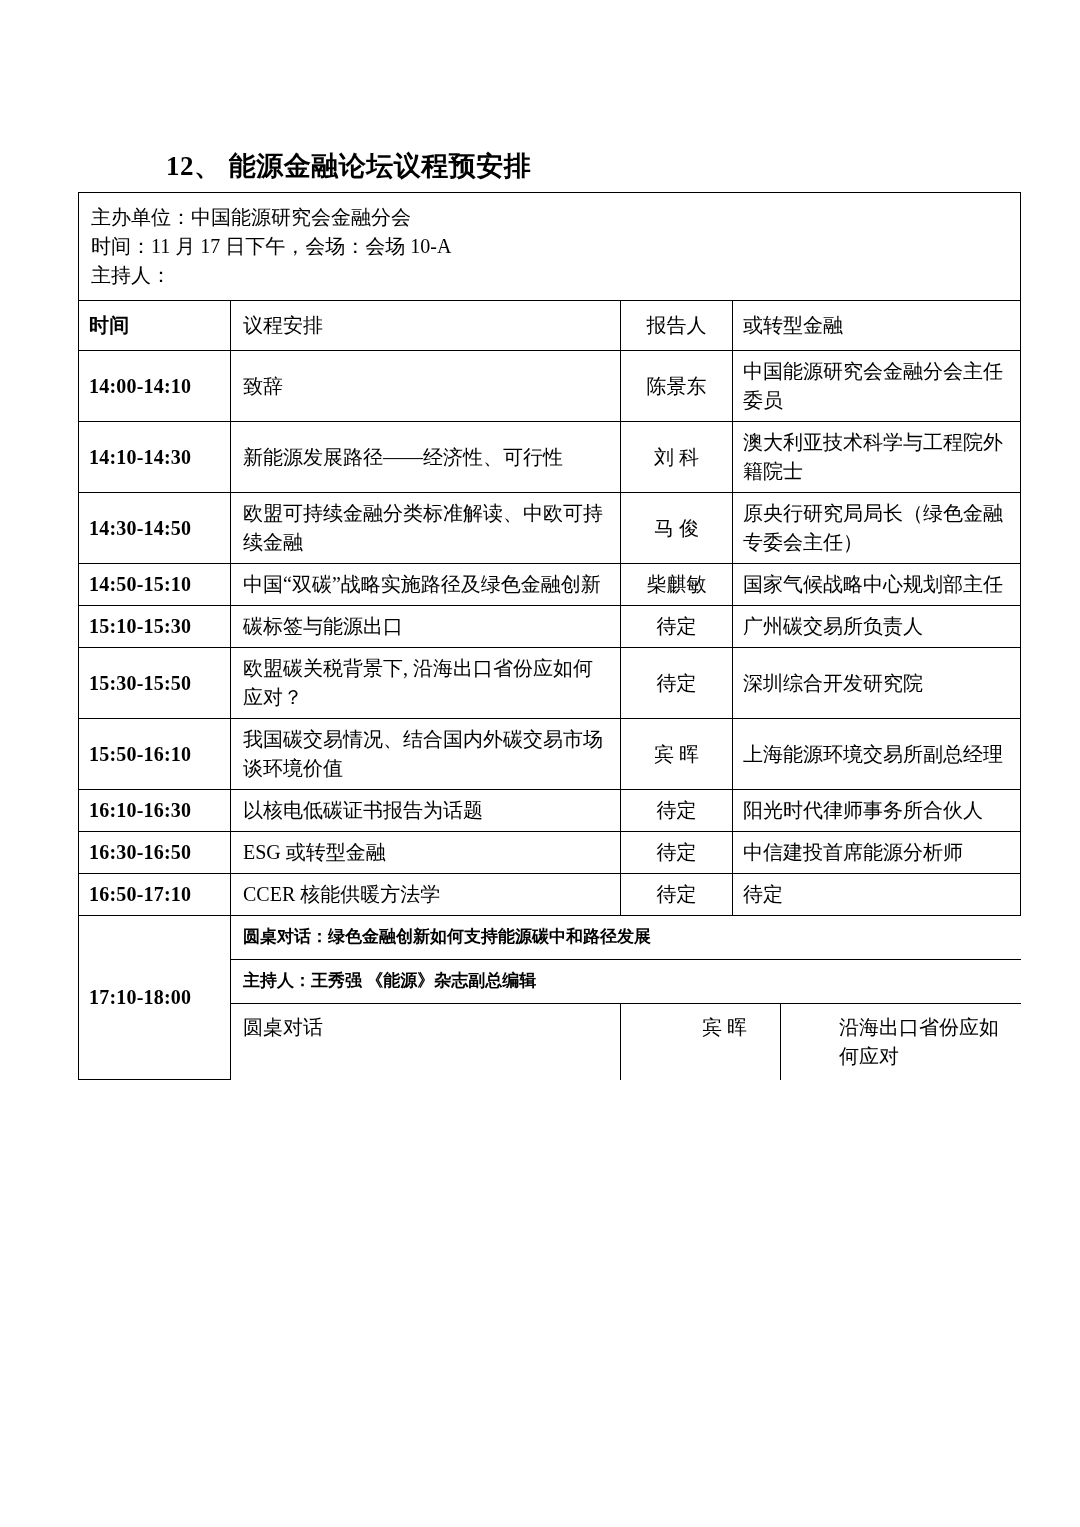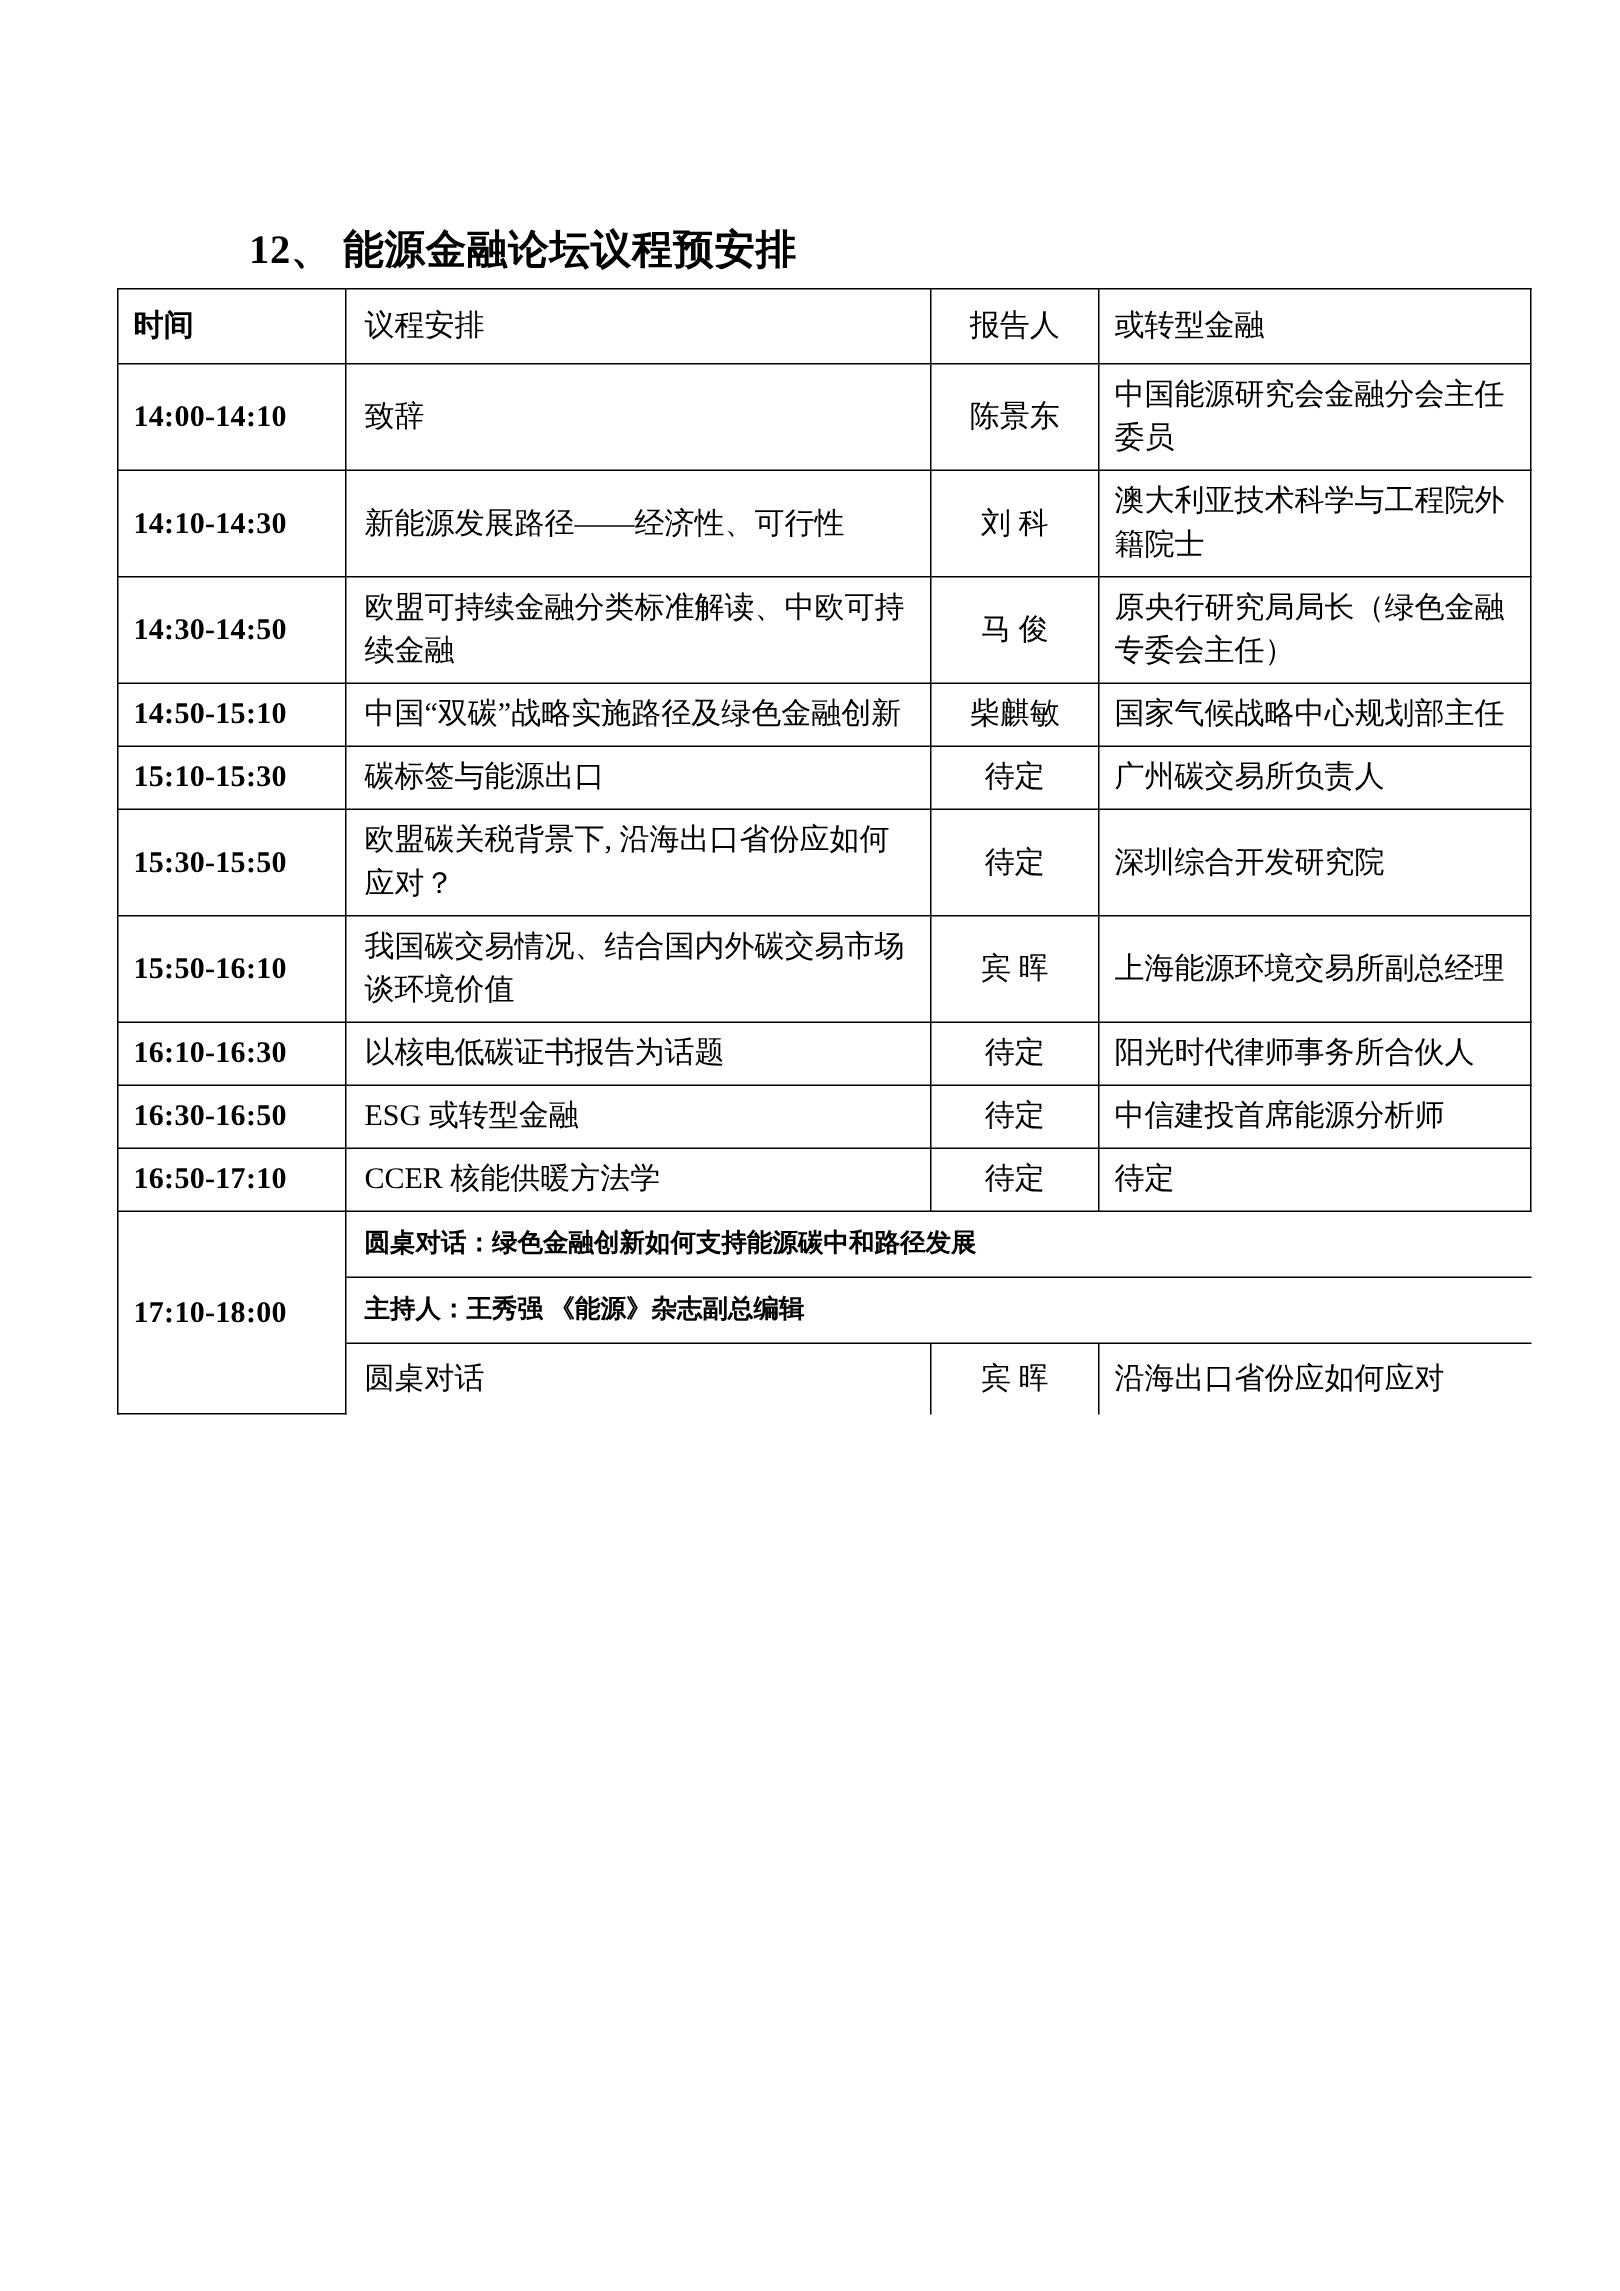--- a/index.html
+++ b/index.html
@@ -83,20 +83,21 @@
   }
   .rt-line {
     border-bottom: 1.6px solid #000000;
     padding: 9px 12px;
     font-weight: 700;
     font-size: 17px;
     white-space: nowrap;
   }
   .rt-sub {
     display: flex;
+    gap: 48px;
   }
   .rt-sub .sub-item {
     flex: 0 0 390px;
     box-sizing: border-box;
     padding: 9px 12px;
     border-right: 1.6px solid #000000;
   }
   .rt-sub .sub-speaker {
     flex: 0 0 112px;
     box-sizing: border-box;
@@ -122,20 +123,27 @@
   <div class="doc-title">12、  能源金融论坛议程预安排</div>
 
   <table class="agenda">
     <colgroup>
       <col style="width:152px">
       <col style="width:390px">
       <col style="width:112px">
       <col style="width:288px">
     </colgroup>
     <tbody>
+      <tr>
+        <td class="header-block" colspan="4">
+          <div>主办单位：中国能源研究会金融分会</div>
+          <div>时间：11 月 17 日下午，会场：会场 10-A</div>
+          <div>主持人：</div>
+        </td>
+      </tr>
 
       <tr>
         <td class="c-time col-head">时间</td>
         <td class="c-item col-head">议程安排</td>
         <td class="c-speaker col-head">报告人</td>
         <td class="c-org col-head">或转型金融</td>
       </tr>
 
       <tr>
         <td class="c-time">14:00-14:10</td>

